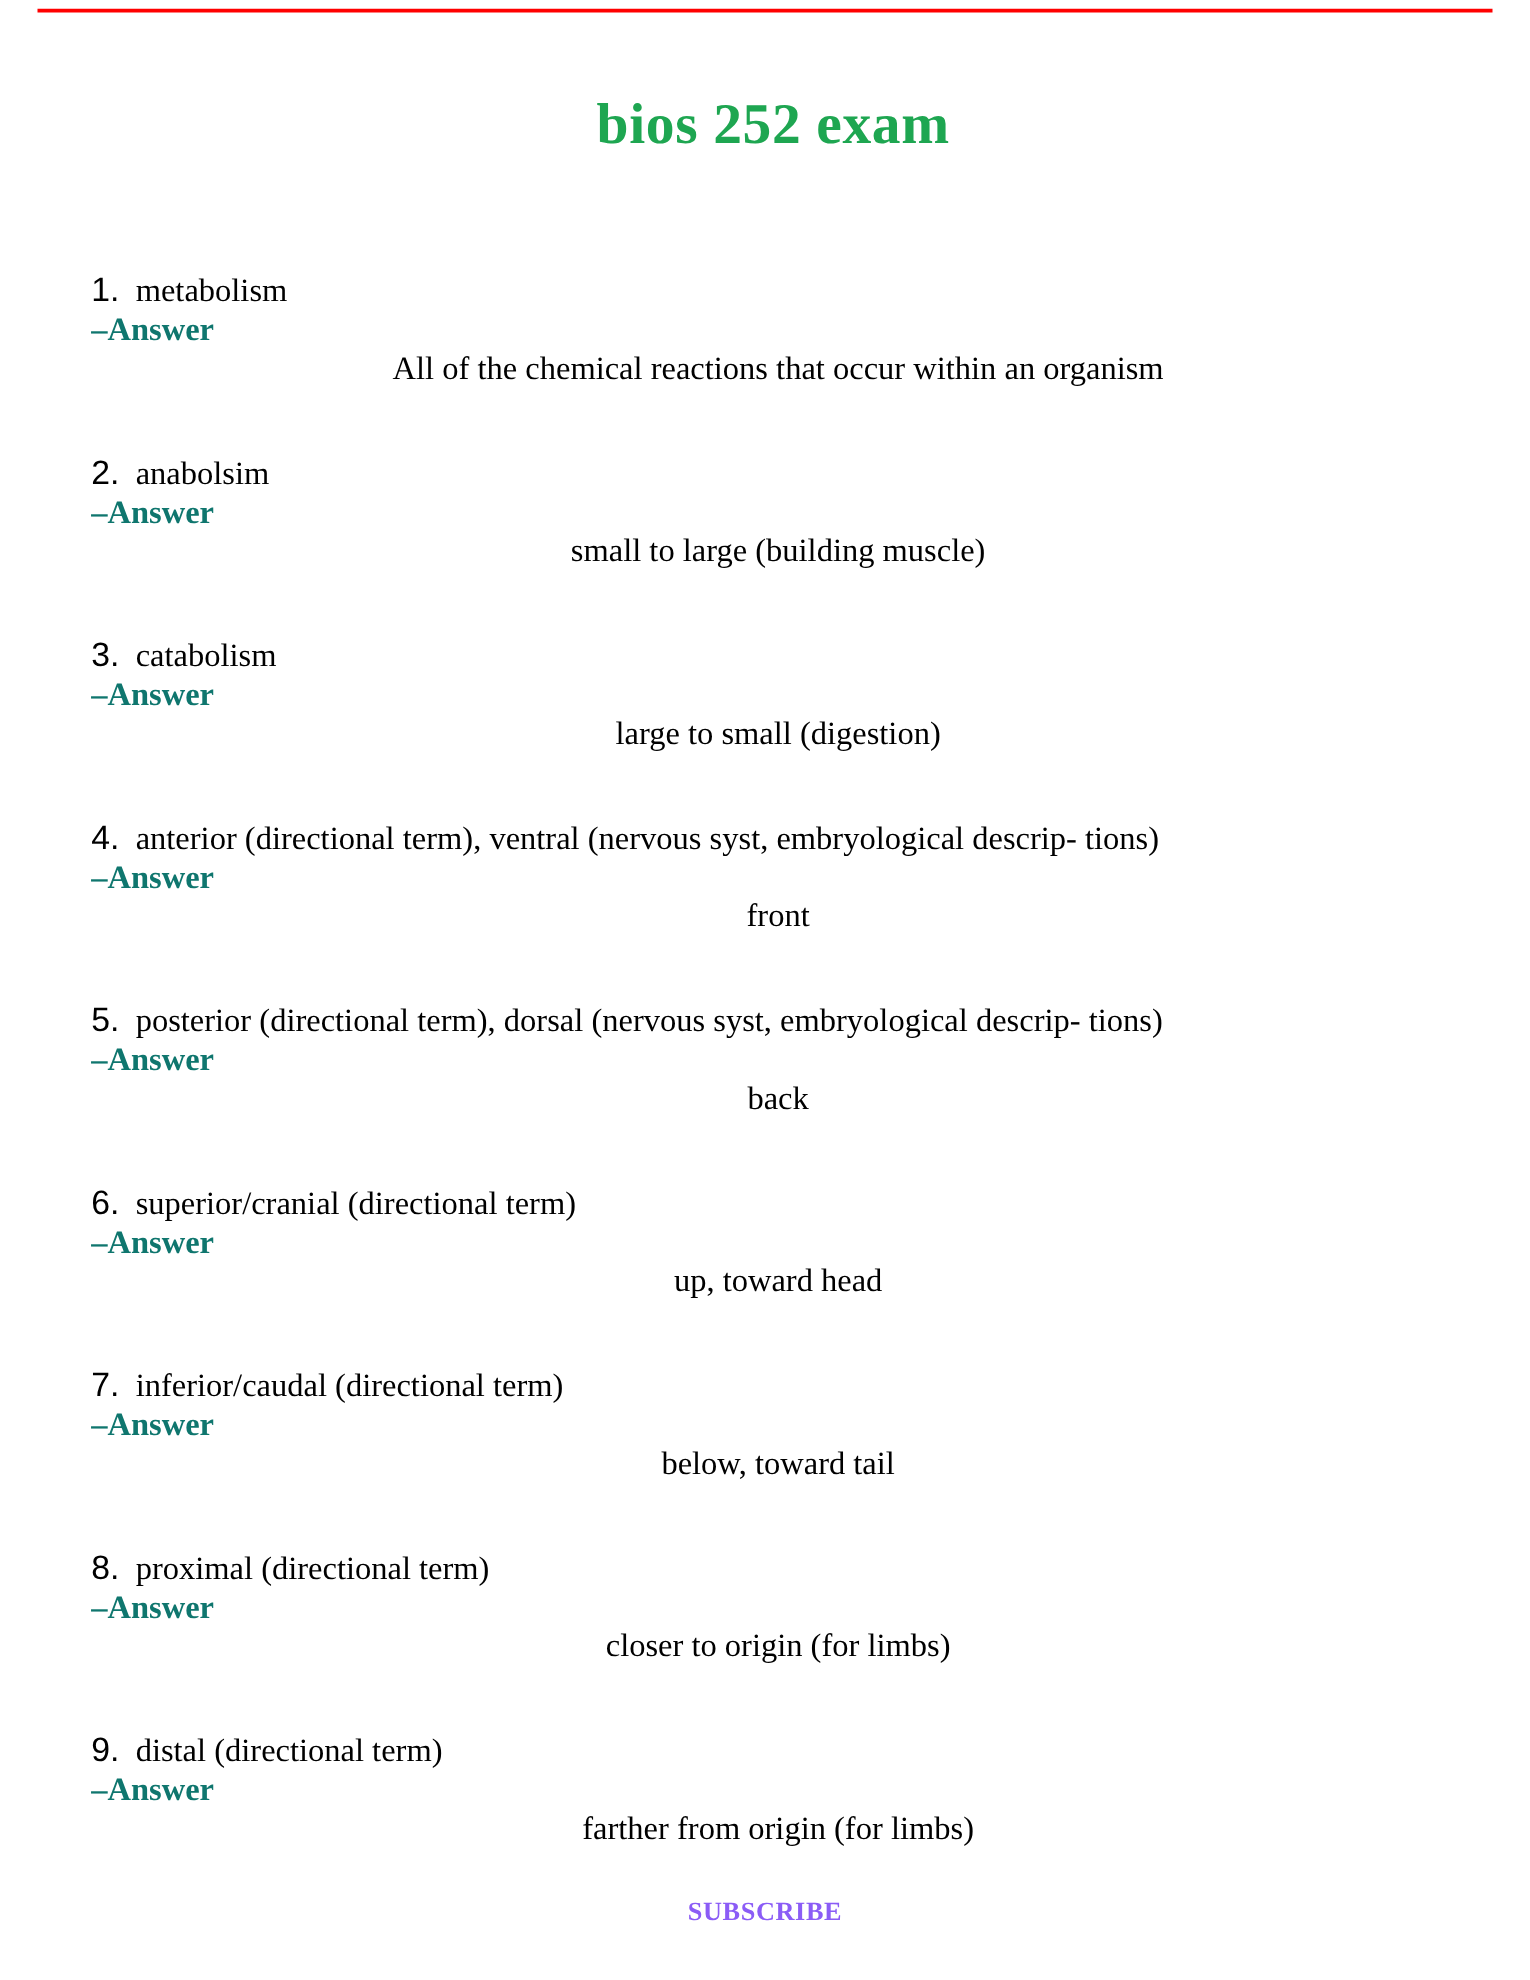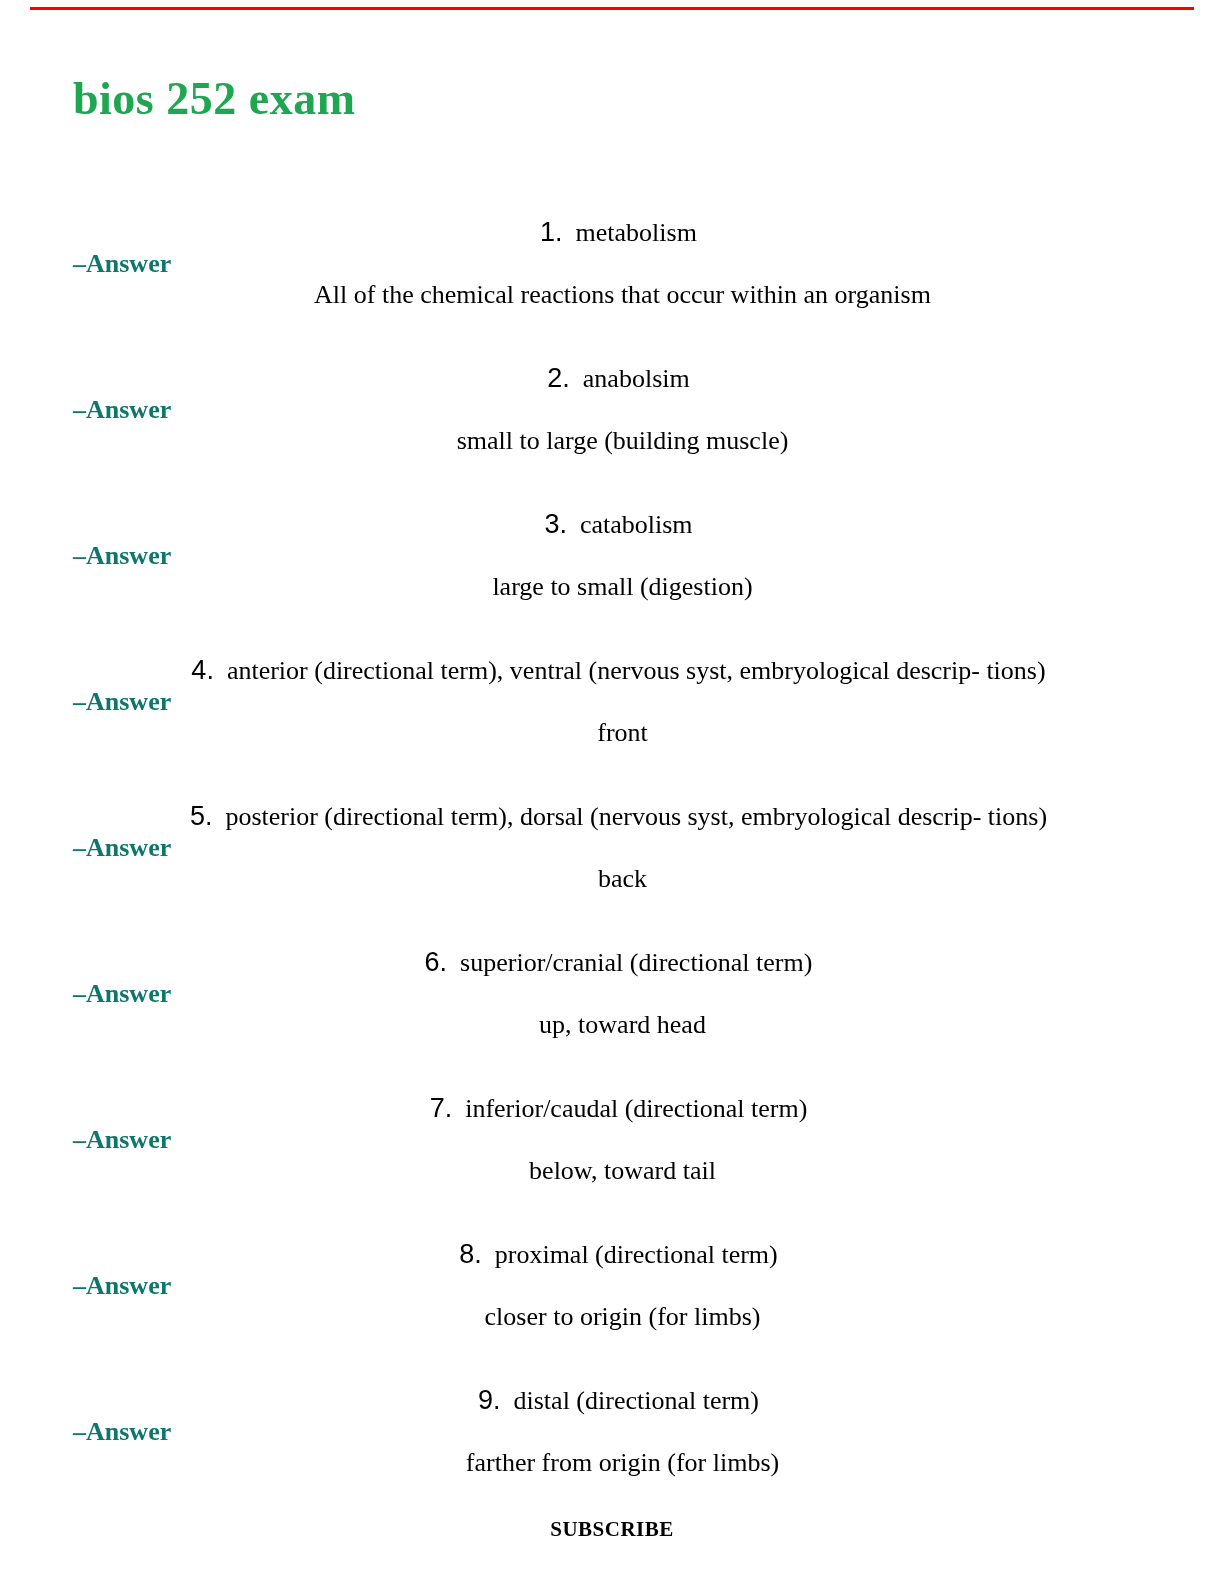--- a/index.html
+++ b/index.html
@@ -21,28 +21,28 @@
   }
   .page-content {
     padding: 72px 60px 0 73px;
   }
   .doc-title {
     font-size: 46px;
     font-weight: bold;
     color: #1ea651;
     margin-bottom: 92px;
     letter-spacing: 0.5px;
+    text-align: center;
   }
   .question {
     margin-bottom: 53px;
   }
   .q-line {
     font-size: 26px;
     line-height: 31px;
-    text-align: center;
   }
   .q-num {
     font-family: "Liberation Sans", sans-serif;
     font-size: 27px;
     margin-right: 13px;
   }
   .a-label {
     font-size: 26px;
     line-height: 31px;
     font-weight: bold;
@@ -58,21 +58,21 @@
     position: absolute;
     bottom: 42px;
     left: 0;
     width: 100%;
     text-align: center;
   }
   .subscribe {
     display: inline-block;
     font-size: 21px;
     font-weight: bold;
-    color: #000000;
+    color: #8b5cf6;
     letter-spacing: 0.5px;
     text-decoration: none;
     cursor: pointer;
   }
 </style>
 </head>
 <body>
 
 <div class="top-line"></div>
 

